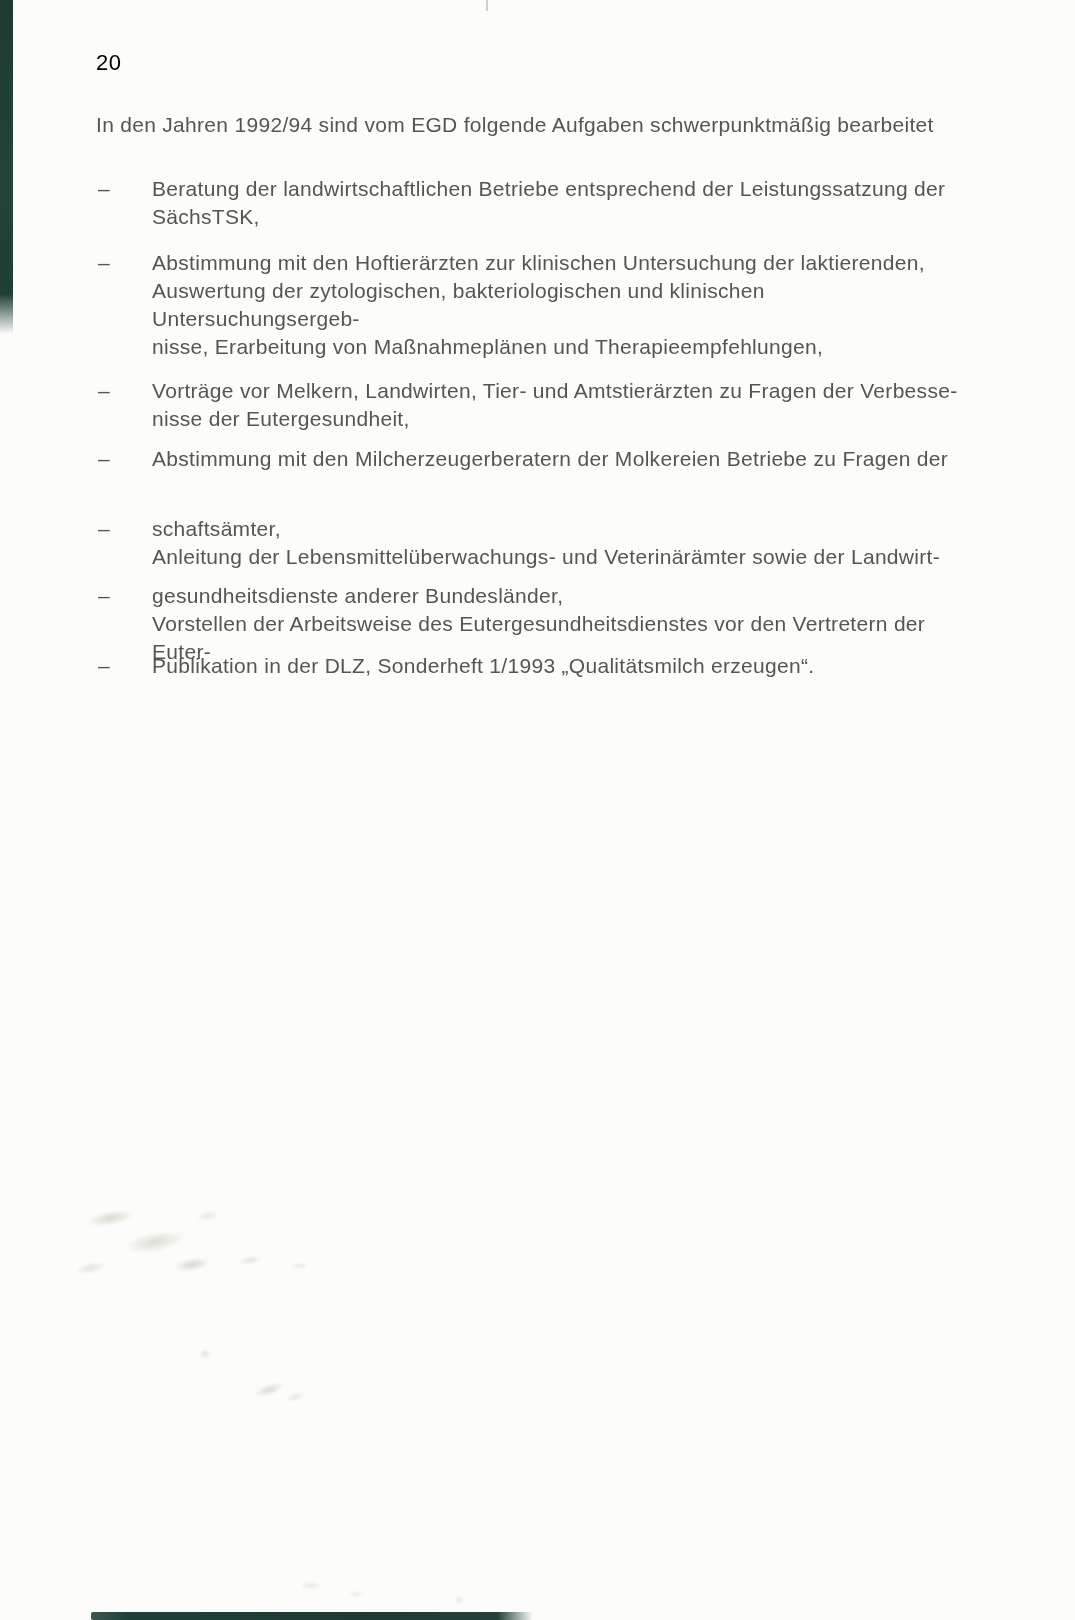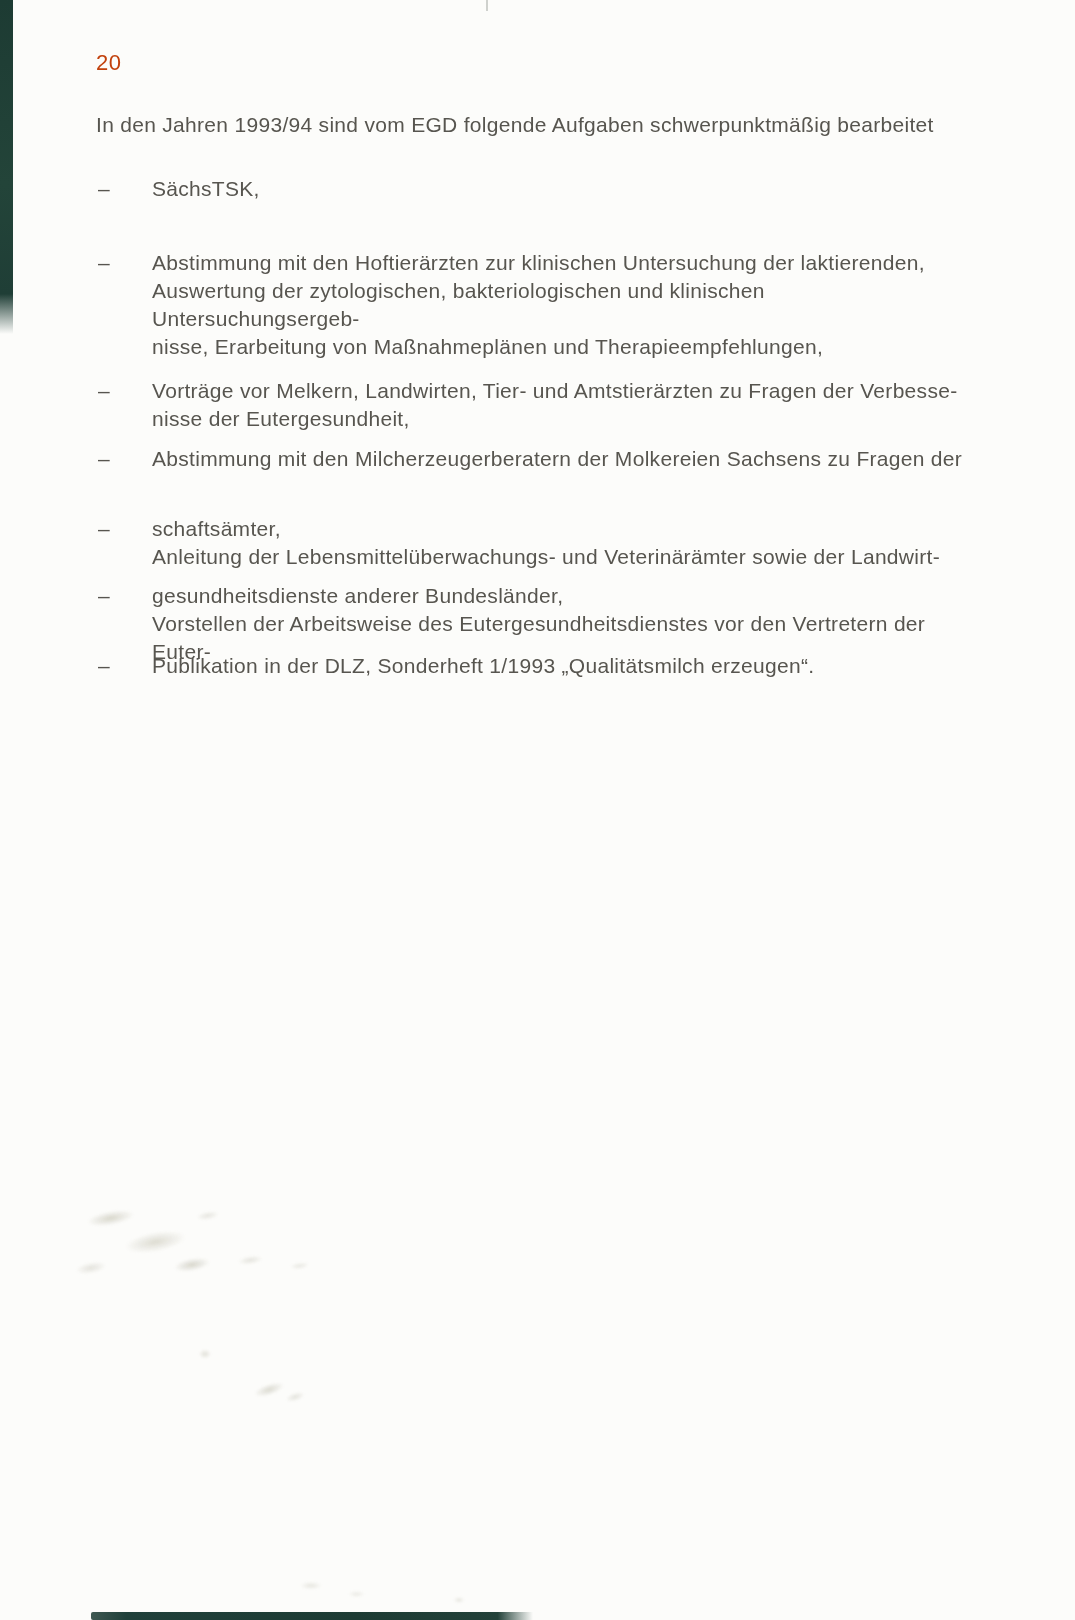--- a/index.html
+++ b/index.html
@@ -6,21 +6,21 @@
   .page {
     position:relative;
     width:1075px; height:1620px;
     background:#fcfcfa;
     overflow:hidden;
     font-family:"Liberation Sans", sans-serif;
   }
   .txt { color:#57554f; font-size:21px; line-height:28px; letter-spacing:0.3px; }
   .page-number {
     position:absolute; left:96px; top:50px;
-    font-size:22px; color:#c2410c; letter-spacing:0.5px;
+    font-size:22px; color:#000000; letter-spacing:0.5px;
   }
   .intro { position:absolute; left:96px; top:111px; width:870px; }
   .ln { display:block; }
   .bullet { position:absolute; left:96px; width:872px; }
   .dash { position:absolute; left:2px; top:0; width:20px; color:#57554f; }
   .blines { margin-left:56px; }
 
   
   .bar-left {
     position:absolute; left:0; top:0; width:13px; height:334px;
@@ -82,26 +82,27 @@
 
 <div class="page">
 
   <div class="bar-left"></div>
   <div class="bar-bottom"></div>
   <div class="tick-top"></div>
 
   <div class="page-number">20</div>
 
   <div class="intro txt">
-    <span class="ln">In den Jahren 1993/94 sind vom EGD folgende Aufgaben schwerpunktmäßig bearbeitet</span>
+    <span class="ln">In den Jahren 1992/94 sind vom EGD folgende Aufgaben schwerpunktmäßig bearbeitet</span>
   </div>
 
   <div class="bullet txt" style="top:175px">
     <span class="dash">–</span>
     <div class="blines">
+      <span class="ln">Beratung der landwirtschaftlichen Betriebe entsprechend der Leistungssatzung der</span>
       <span class="ln">SächsTSK,</span>
     </div>
   </div>
 
   <div class="bullet txt" style="top:249px">
     <span class="dash">–</span>
     <div class="blines">
       <span class="ln">Abstimmung mit den Hoftierärzten zur klinischen Untersuchung der laktierenden,</span>
       <span class="ln">Auswertung der zytologischen, bakteriologischen und klinischen Untersuchungsergeb-</span>
       <span class="ln">nisse, Erarbeitung von Maßnahmeplänen und Therapieempfehlungen,</span>
@@ -112,21 +113,21 @@
     <span class="dash">–</span>
     <div class="blines">
       <span class="ln">Vorträge vor Melkern, Landwirten, Tier- und Amtstierärzten zu Fragen der Verbesse-</span>
       <span class="ln">nisse der Eutergesundheit,</span>
     </div>
   </div>
 
   <div class="bullet txt" style="top:445px">
     <span class="dash">–</span>
     <div class="blines">
-      <span class="ln">Abstimmung mit den Milcherzeugerberatern der Molkereien Sachsens zu Fragen der</span>
+      <span class="ln">Abstimmung mit den Milcherzeugerberatern der Molkereien Betriebe zu Fragen der</span>
     </div>
   </div>
 
   <div class="bullet txt" style="top:515px">
     <span class="dash">–</span>
     <div class="blines">
       <span class="ln">schaftsämter,</span>
       <span class="ln">Anleitung der Lebensmittelüberwachungs- und Veterinärämter sowie der Landwirt-</span>
     </div>
   </div>

